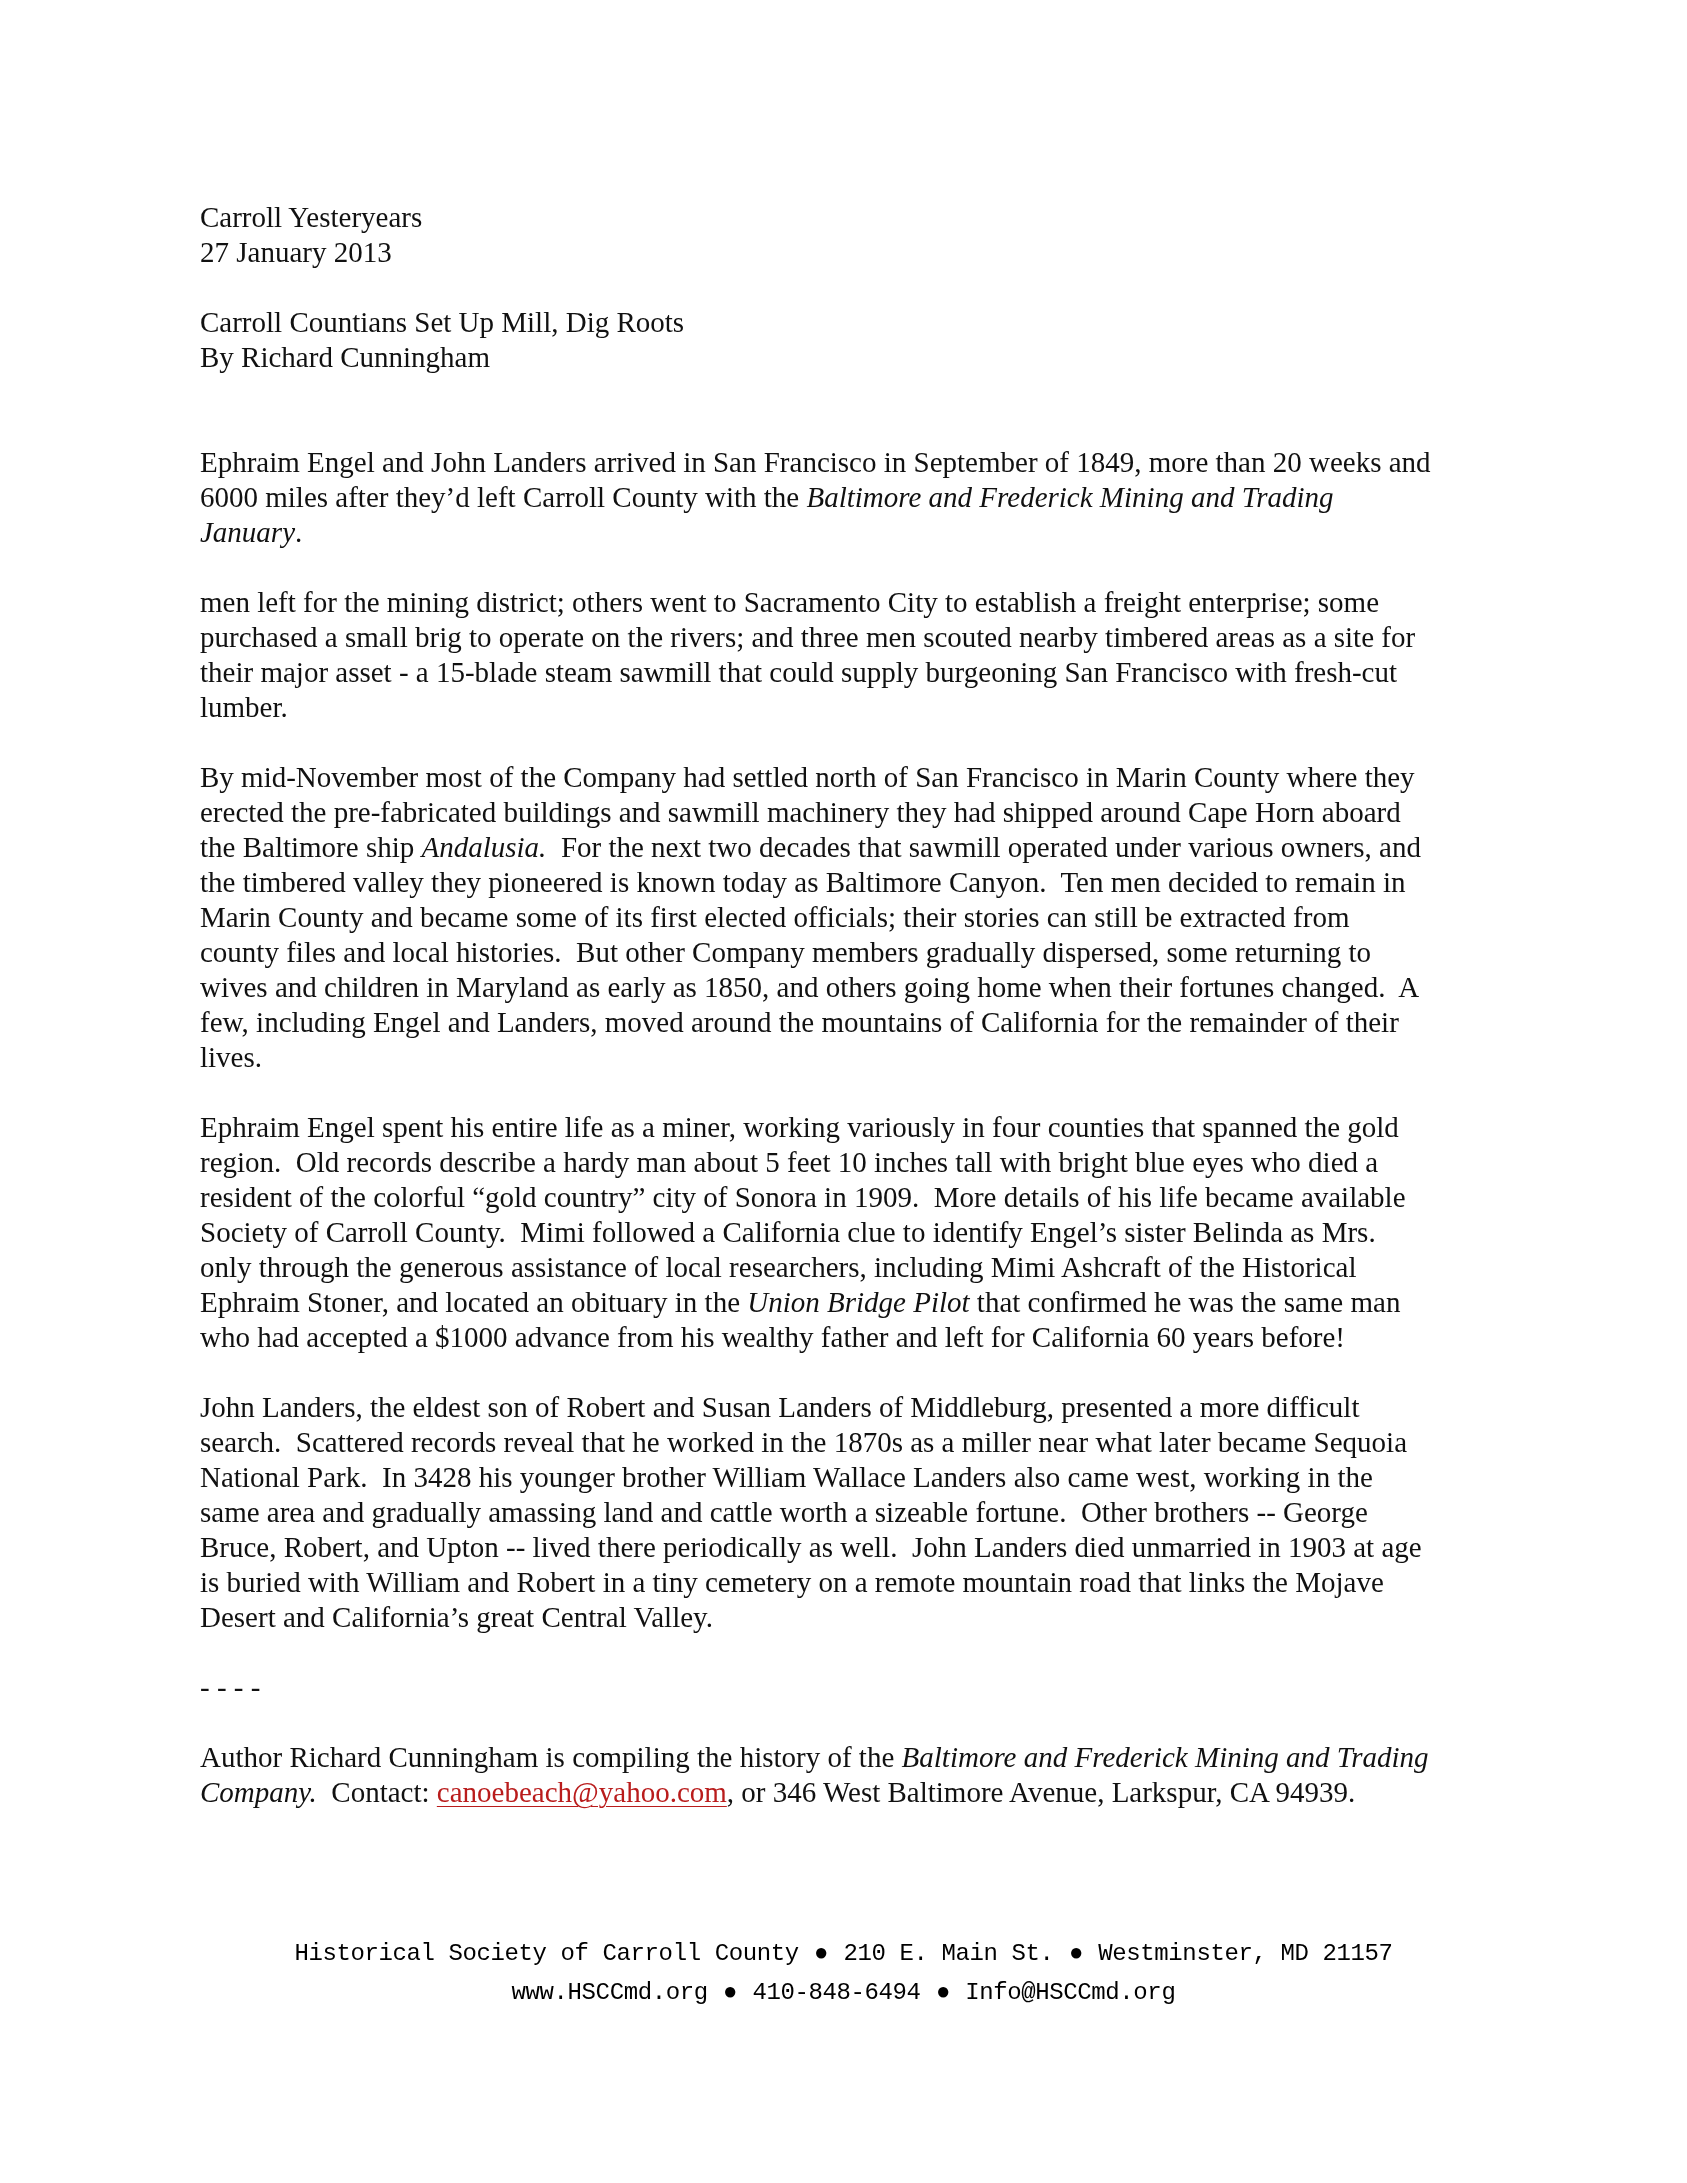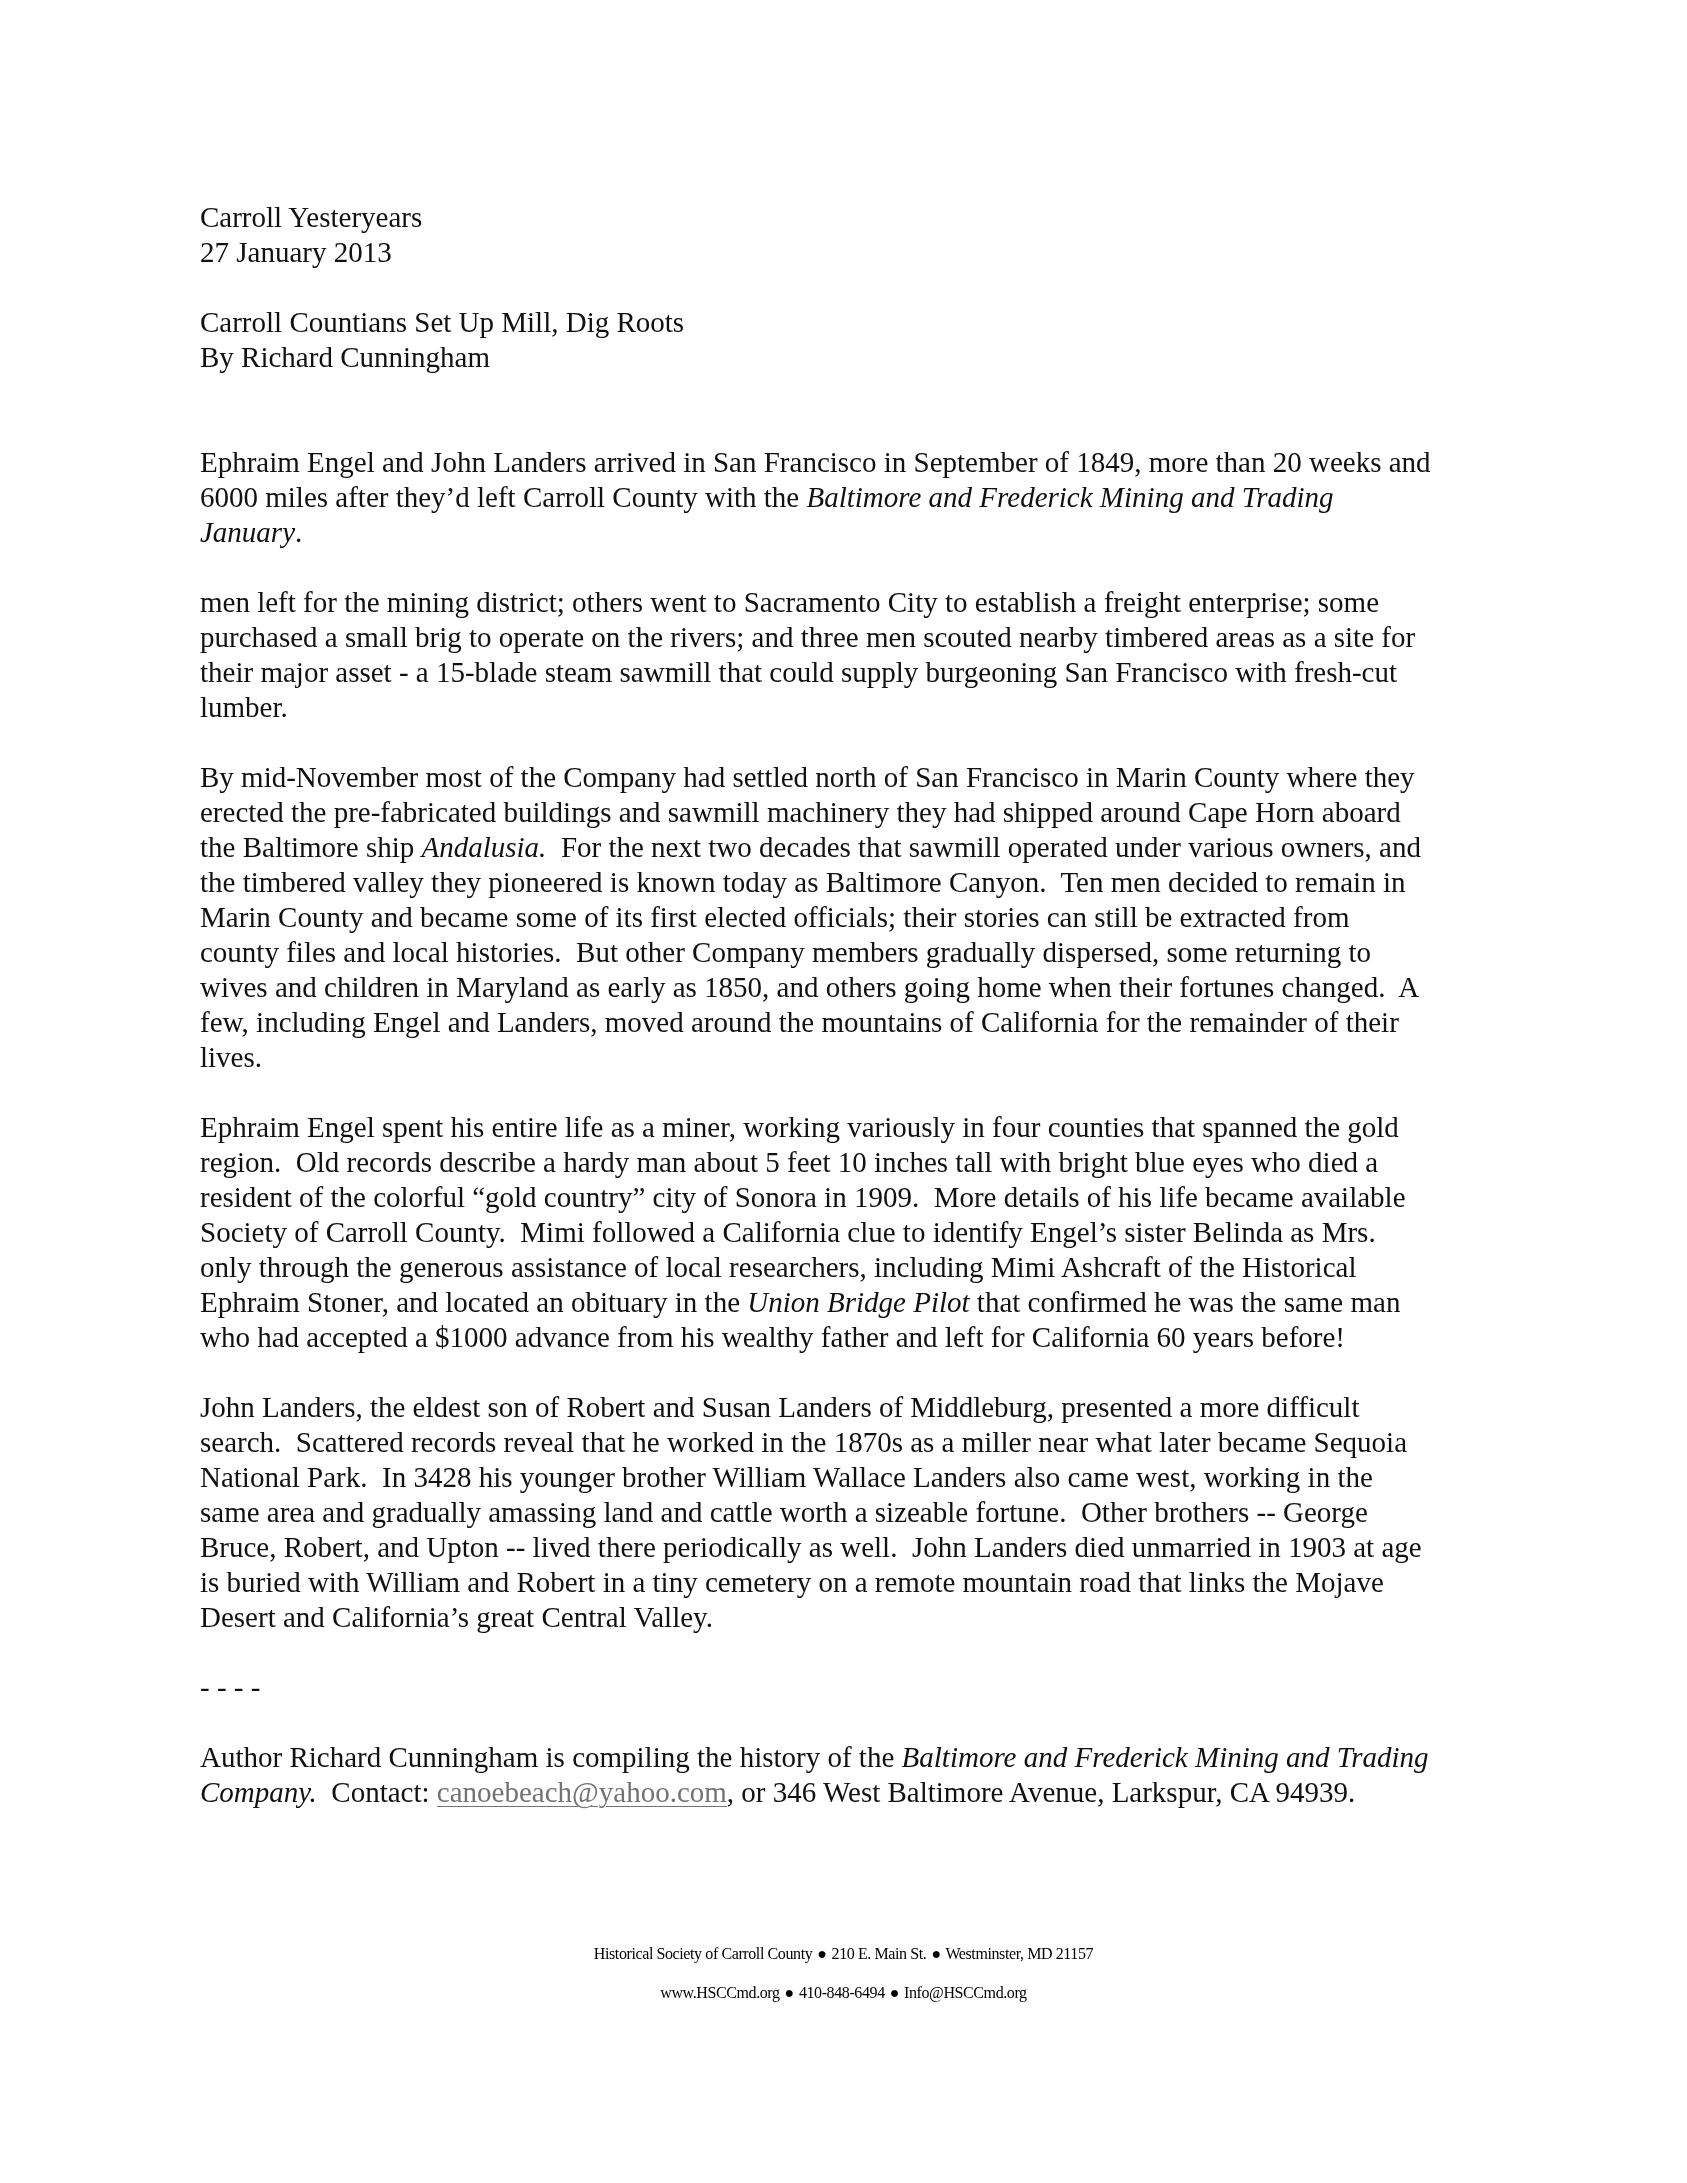--- a/index.html
+++ b/index.html
@@ -6,25 +6,25 @@
   body { width: 1687px; height: 2183px; position: relative; overflow: hidden; }
   .page { position: absolute; left: 0; top: 0; width: 1687px; height: 2183px; background: #ffffff; }
   .col {
     position: absolute; left: 200px; top: 200px; width: 1321px;
     font-family: "Liberation Serif", "DejaVu Serif", serif;
     font-size: 29px; line-height: 35px; color: #111111;
   }
   .line { display: block; white-space: pre; height: 35px; }
   .blank { display: block; height: 35px; }
   .it { font-style: italic; }
-  a.email { color: #737373; text-decoration: underline; text-decoration-thickness: 1.4px; text-underline-offset: 3.5px; }
+  a.email { color: #b91c1c; text-decoration: underline; text-decoration-thickness: 1.4px; text-underline-offset: 3.5px; }
   .footer {
     position: absolute; left: 0; width: 1687px; top: 1934px; text-align: center;
-    font-family: Liberation Serif, serif;
-    font-size: 16px; line-height: 39px; color: #000000;
+    font-family: Liberation Mono, monospace;
+    font-size: 24px; line-height: 39px; color: #000000;
   }
   .footer .fline { display: block; white-space: pre; letter-spacing: -0.4px; }
   .bullet { display: inline-block; margin: 0 1.4px; }
 </style>
 </head>
 <body>
 
 <div class="page">
   <div class="col">
     <div>

